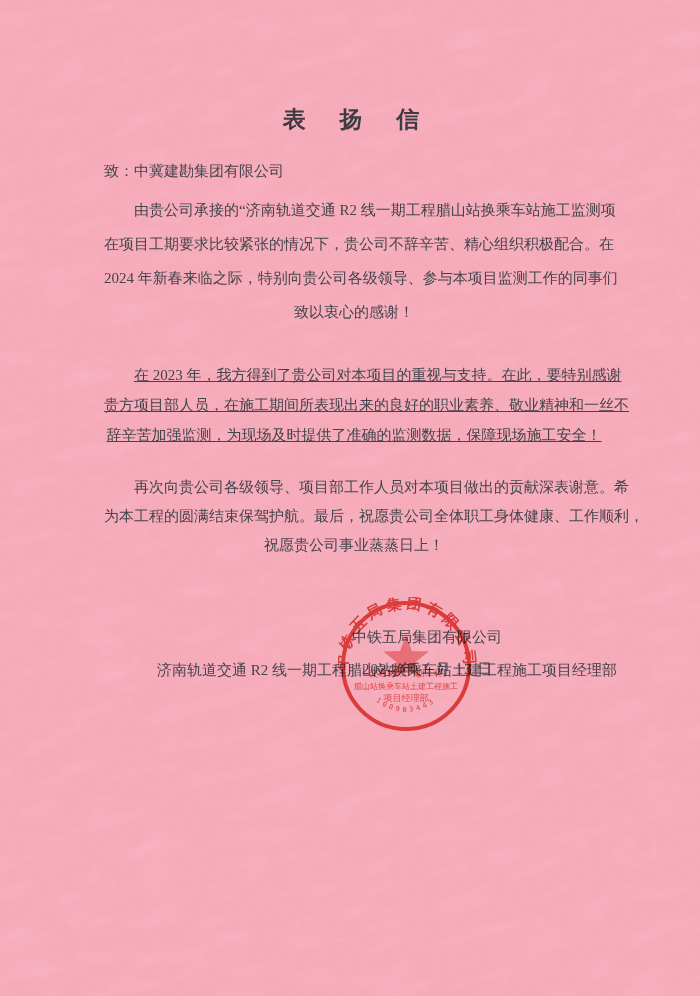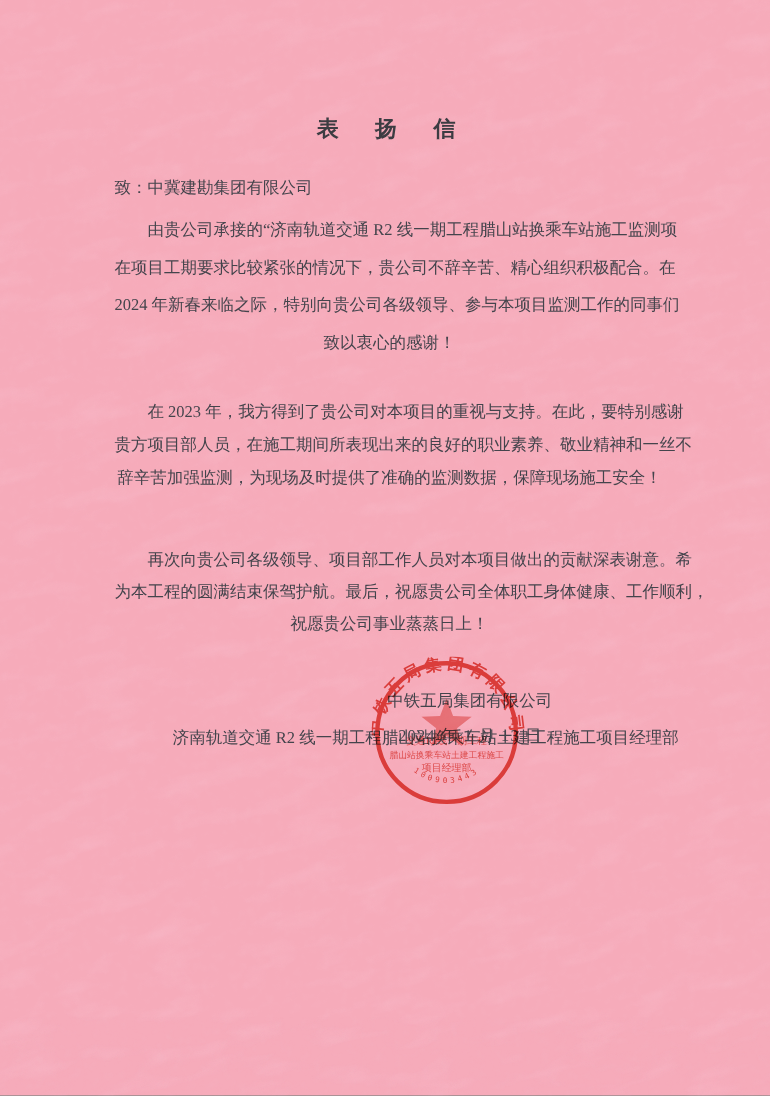--- a/index.html
+++ b/index.html
@@ -9,31 +9,31 @@
     margin:0 auto;
     overflow:hidden;
     font-family:"Liberation Serif","DejaVu Serif",serif;
     color:#44444c;
   }
   .texture{position:absolute;left:0;top:0;z-index:0;}
   .layer{position:absolute;z-index:2;}
   .title{
     left:0;right:0;top:104px;
     text-align:center;
-    font-size:20px;font-weight:bold;
+    font-size:23px;font-weight:bold;
     letter-spacing:14px;
     color:#3c3c42;
     padding-left:16px;
   }
   .bodytext{font-size:15px;white-space:nowrap;text-align:center;}
   .salutation{left:104px;top:159px;line-height:24px;}
   .para{left:104px;width:500px;}
   .para-a{top:193px;line-height:34px;}
-  .para-b{top:360px;line-height:30px;}
-  .para-c{top:496px;line-height:29px;}
+  .para-b{top:360px;line-height:30px;text-decoration:underline;}
+  .para-c{top:473px;line-height:29px;}
   .line{height:inherit;}
   .ind{text-indent:2em;}
   .sig{white-space:nowrap;font-size:15px;}
   .sig-company{left:352px;top:628px;}
   .sig-dept{left:157px;top:661px;}
   .sig-date{left:362px;top:660px;letter-spacing:1px;text-align:right;}
   .stamp{
     left:338px;top:597px;z-index:3;
     opacity:.85;
     mix-blend-mode:multiply;

